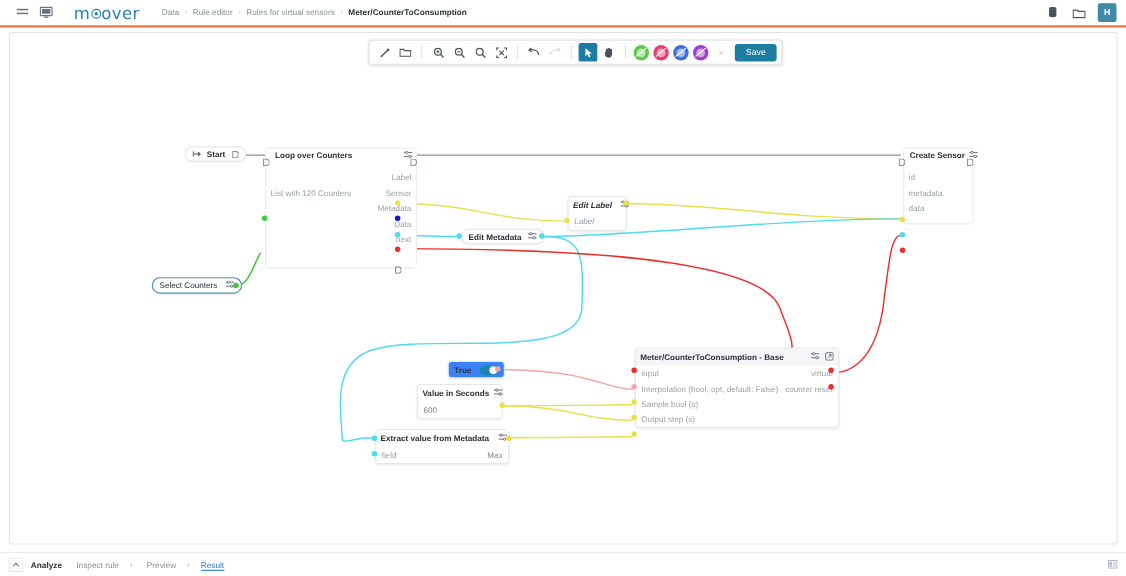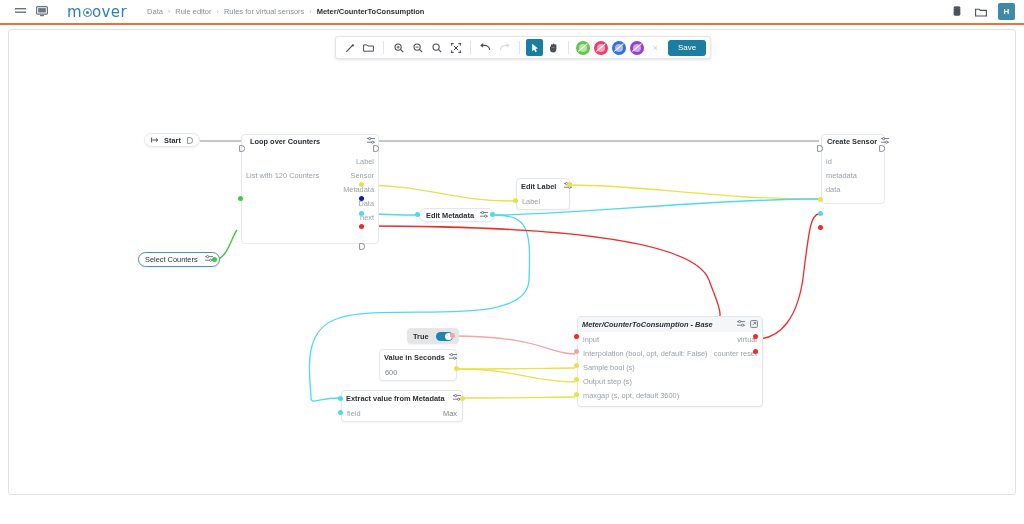--- a/index.html
+++ b/index.html
@@ -116,21 +116,21 @@
   .pill .gearglyph{ margin-left:7px; }
 
   .tinypill {
     background:#fff; border:1px solid #e4e8ec; border-radius:9px;
     display:flex; align-items:center; height:14px; padding:0 6px;
     font-size:7.4px; font-weight:bold; color:#2b2f36; white-space:nowrap;
     box-shadow:0 1px 2px rgba(0,0,0,.05);
   }
 
   .toggle-node {
-    background:#e5e5e5; border:1px solid #e4e8ec; border-radius:4px;
+    background:#3b82f6; border:1px solid #e4e8ec; border-radius:4px;
     display:flex; align-items:center; height:16px; padding:0 5px; gap:7px;
     box-shadow:0 1px 2px rgba(0,0,0,.05);
   }
   .toggle-node .tlbl { font-size:7.4px; color:#2b2f36; font-weight:bold; }
   .switch { width:17px; height:9px; border-radius:5px; background:#1c86b3; position:relative; cursor:pointer; }
   .switch .knob { position:absolute; right:1px; top:1px; width:7px; height:7px; border-radius:50%; background:#fff; }
 
   .bigbox {
     position:absolute; background:#fff; border:1px solid #e6eaee; border-radius:4px; z-index:10;
   }
@@ -231,21 +231,21 @@
 
         <path d="M448 339 C 520 339, 540 338, 566 338" stroke="#e8e14a" stroke-width="1.3"></path>
         <path d="M448 339 C 510 339, 520 352, 566 352" stroke="#e8e14a" stroke-width="1.3"></path>
 
         <path d="M455 368 C 520 368, 540 367, 566 367" stroke="#e8e14a" stroke-width="1.3"></path>
       </g>
     </svg>
 
     <div class="bigbox" style="left:232px; top:104px; width:138px; height:110px;"></div>
 
-    <div class="node" style="left:135px; top:103px;text-align:right;">
+    <div class="node" style="left:159px; top:103px;text-align:right;">
       <div class="tinypill">
         <span style="margin-right:5px;">
           <svg width="8" height="6" viewBox="0 0 8 6">
               <path d="M0.6 0.6V5.4" stroke="#4b5158" stroke-width="1"></path>
               <path d="M1.4 3H6.6" stroke="#4b5158" stroke-width="1"></path>
               <path d="M5 1.4 6.9 3 5 4.6" fill="none" stroke="#4b5158" stroke-width="1"></path>
             </svg>
         </span>
         <span>Start</span>
         <span class="flowport" style="position:relative; margin-left:6px;">
@@ -313,21 +313,21 @@
           <svg width="8" height="7" viewBox="0 0 8 7">
               <path d="M0 1.6h8M0 5.2h8" stroke="#6b7280" stroke-width=".9"></path>
               <circle cx="2.6" cy="1.6" r="1.1" fill="#fff" stroke="#6b7280" stroke-width=".9"></circle>
               <circle cx="5.6" cy="5.2" r="1.1" fill="#fff" stroke="#6b7280" stroke-width=".9"></circle>
             </svg>
         </span>
       </div>
     </div>
     <span class="port" style="left:203px; top:227px; background:#3ecb3e;"></span>
 
-    <div class="node" style="left:507px; top:148px; width:54px;">
+    <div class="node" style="left:507px; top:148px; width:54px;font-style:italic;">
       <div class="nodebox">
         <div class="nhead">
           <span>Edit Label</span>
           <span class="gearglyph">
             <svg width="8" height="7" viewBox="0 0 8 7">
                 <path d="M0 1.6h8M0 5.2h8" stroke="#6b7280" stroke-width=".9"></path>
                 <circle cx="2.6" cy="1.6" r="1.1" fill="#fff" stroke="#6b7280" stroke-width=".9"></circle>
                 <circle cx="5.6" cy="5.2" r="1.1" fill="#fff" stroke="#6b7280" stroke-width=".9"></circle>
               </svg>
           </span>
@@ -437,21 +437,21 @@
           <span class="rgt" style="color:#7c838c;">Max</span>
         </div>
       </div>
     </div>
     <span class="port" style="left:329px; top:366px; background:#4ddaf0;"></span>
     <span class="port" style="left:329px; top:380px; background:#4ddaf0;"></span>
     <span class="port" style="left:451px; top:366px; background:#e8e14a;"></span>
 
     <div class="node" style="left:568px; top:286px; width:186px;">
       <div class="nodebox">
-        <div class="nhead" style="background:#f4f6f8; height:15px;font-style:italic;">
+        <div class="nhead" style="background:#f4f6f8; height:15px;">
           <span>Meter/CounterToConsumption - Base</span>
           <span class="gearglyph">
             <svg width="8" height="7" viewBox="0 0 8 7">
                 <path d="M0 1.6h8M0 5.2h8" stroke="#6b7280" stroke-width=".9"></path>
                 <circle cx="2.6" cy="1.6" r="1.1" fill="#fff" stroke="#6b7280" stroke-width=".9"></circle>
                 <circle cx="5.6" cy="5.2" r="1.1" fill="#fff" stroke="#6b7280" stroke-width=".9"></circle>
               </svg>
           </span>
           <span style="margin-left:5px;">
             <svg width="8" height="8" viewBox="0 0 8 8">
@@ -467,23 +467,20 @@
         <div class="nrow">
           <span>Interpolation (bool, opt, default: False)</span>
           <span class="rgt">counter reset</span>
         </div>
         <div class="nrow">
           <span>Sample bool (s)</span>
         </div>
         <div class="nrow">
           <span>Output step (s)</span>
         </div>
-        <div class="nrow" style="margin-bottom:4px;">
-          <span>maxgap (s, opt, default 3600)</span>
-        </div>
       </div>
     </div>
     <span class="port" style="left:565px; top:304px; background:#ef2b2b;"></span>
     <span class="port" style="left:565px; top:319px; background:#f4a5a5;"></span>
     <span class="port" style="left:565px; top:333px; background:#e8e14a;"></span>
     <span class="port" style="left:565px; top:347px; background:#e8e14a;"></span>
     <span class="port" style="left:565px; top:362px; background:#e8e14a;"></span>
     <span class="port" style="left:744px; top:304px; background:#ef2b2b;"></span>
     <span class="port" style="left:744px; top:319px; background:#ef2b2b;"></span>
 
@@ -562,14 +559,36 @@
     <div class="cbtn" style="background:#3a6fd8;">
         <span class="slash"></span>
       </div>
     <div class="cbtn" style="background:#9a3ecb;">
         <span class="slash"></span>
       </div>
     <div class="xbtn">×</div>
     <div class="savebtn">Save</div>
   </div>
 
+  <div class="botbar">
+    <div class="caretbox">
+      <svg width="7" height="5" viewBox="0 0 7 5">
+          <path d="M0.8 3.6 3.5 1.1 6.2 3.6" fill="none" stroke="#6b7280" stroke-width="1"></path>
+        </svg>
+    </div>
+    <span class="analyze">Analyze</span>
+    <span class="bcrumb">Inspect rule</span>
+    <span class="bsep">›</span>
+    <span class="bcrumb">Preview</span>
+    <span class="bsep">›</span>
+    <span class="bactive">Result</span>
+    <div class="botbar-right">
+      <span>
+        <svg width="9" height="8" viewBox="0 0 9 8">
+            <rect x="0.5" y="0.5" width="8" height="7" fill="none" stroke="#aeb5bd" stroke-width="1"></rect>
+            <rect x="1.6" y="1.6" width="2" height="4.8" fill="#aeb5bd"></rect>
+            <rect x="4.6" y="1.6" width="2.8" height="4.8" fill="#d6dade"></rect>
+          </svg>
+      </span>
+    </div>
+  </div>
 
 </div>
 
 </body></html>

